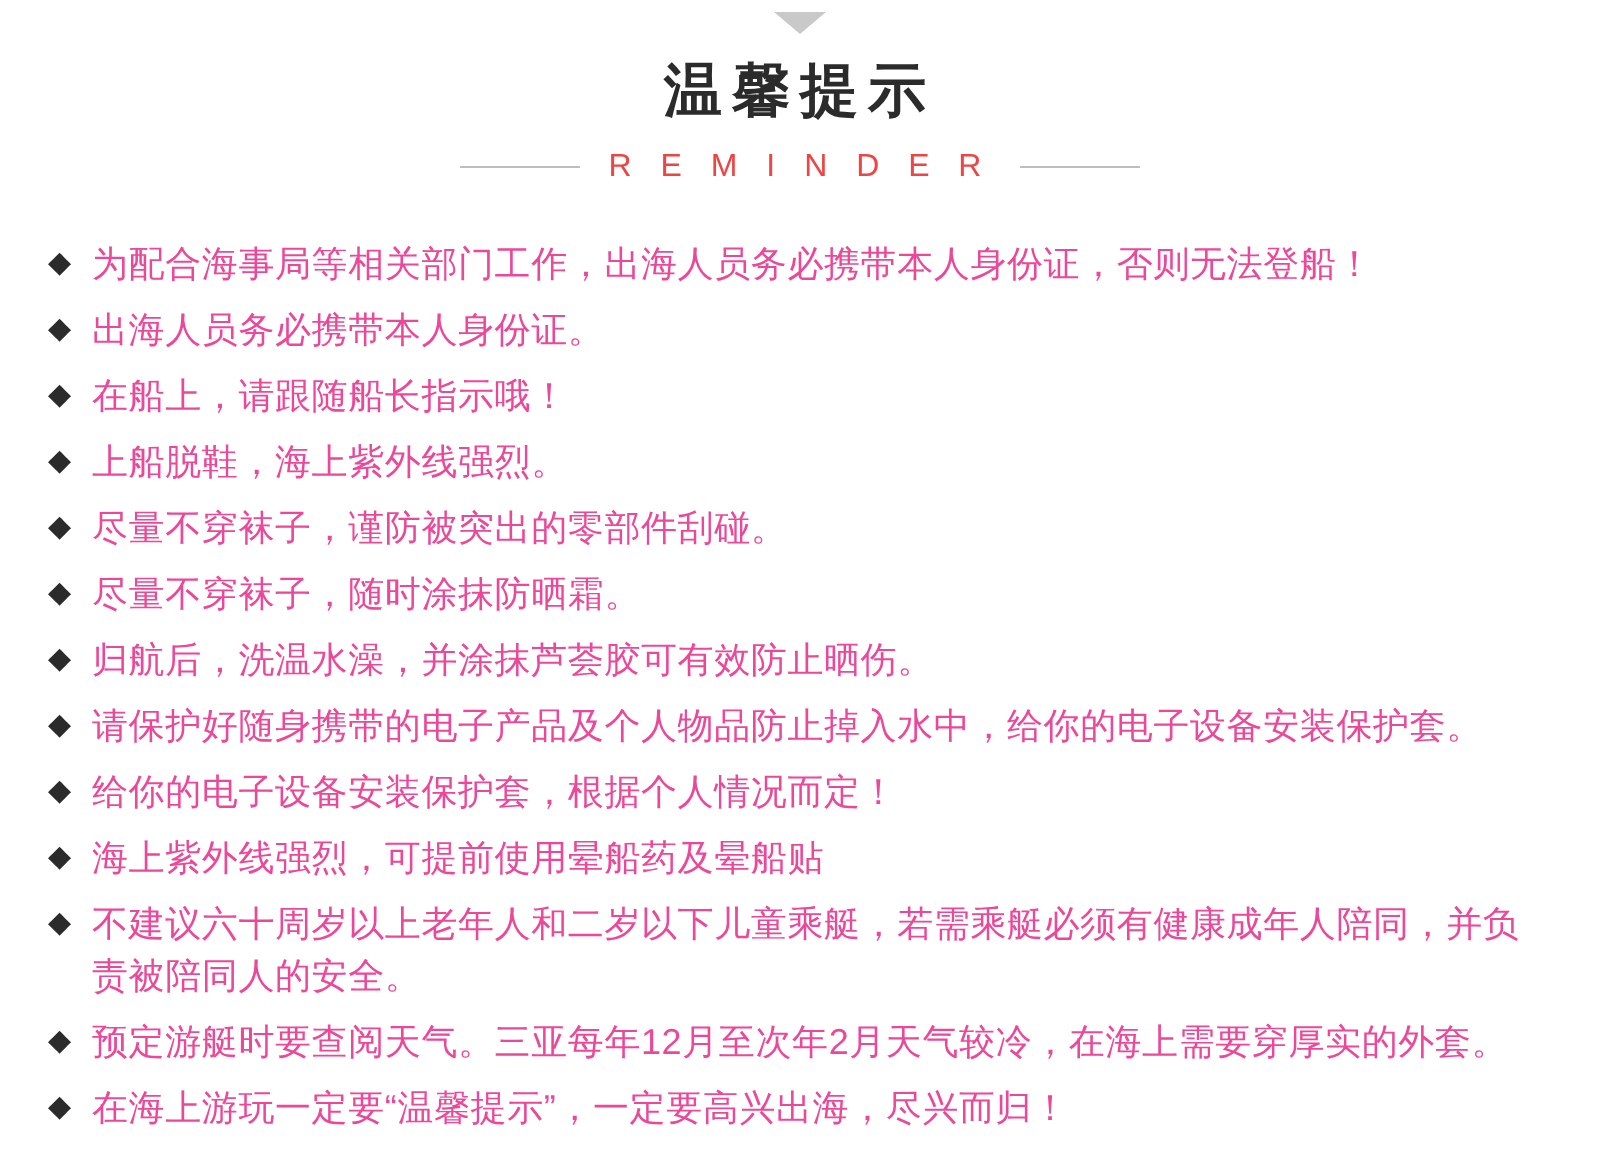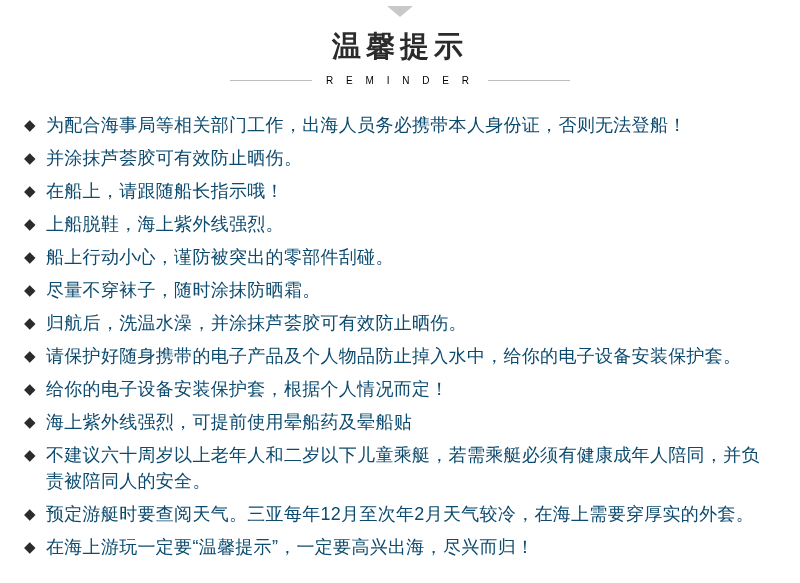--- a/index.html
+++ b/index.html
@@ -50,23 +50,23 @@
     width: 340px;
     margin: 0 auto;
     padding-top: 2px;
   }
   .rule {
     flex: 1 1 auto;
     height: 1px;
     background: #bdbdbd;
   }
   .subtitle {
-    font-size: 10px;
+    font-size: 16px;
     letter-spacing: 5px;
-    color: #000000;
+    color: #ef4444;
     padding: 0 14px;
     white-space: nowrap;
     font-family: "Liberation Sans", sans-serif;
   }
 
   
   .list {
     margin: 26px 0 0 0;
     padding: 0 34px 0 24px;
   }
@@ -81,21 +81,21 @@
     font-size: 15px;
     line-height: 26px;
     color: #2b2b2b;
     text-align: left;
     user-select: none;
   }
   .item-text {
     flex: 1 1 auto;
     font-size: 18px;
     line-height: 26px;
-    color: #0c4a6e;
+    color: #ec4899;
     letter-spacing: 0.3px;
     font-family: "Liberation Sans", sans-serif;
   }
 </style>
 </head>
 <body>
 
 <div class="page">
 
   <div class="header">
@@ -110,36 +110,36 @@
 
   <div class="list">
 
     <div class="item">
       <span class="bullet">◆</span>
       <span class="item-text">为配合海事局等相关部门工作，出海人员务必携带本人身份证，否则无法登船！</span>
     </div>
 
     <div class="item">
       <span class="bullet">◆</span>
-      <span class="item-text">并涂抹芦荟胶可有效防止晒伤。</span>
+      <span class="item-text">出海人员务必携带本人身份证。</span>
     </div>
 
     <div class="item">
       <span class="bullet">◆</span>
       <span class="item-text">在船上，请跟随船长指示哦！</span>
     </div>
 
     <div class="item">
       <span class="bullet">◆</span>
       <span class="item-text">上船脱鞋，海上紫外线强烈。</span>
     </div>
 
     <div class="item">
       <span class="bullet">◆</span>
-      <span class="item-text">船上行动小心，谨防被突出的零部件刮碰。</span>
+      <span class="item-text">尽量不穿袜子，谨防被突出的零部件刮碰。</span>
     </div>
 
     <div class="item">
       <span class="bullet">◆</span>
       <span class="item-text">尽量不穿袜子，随时涂抹防晒霜。</span>
     </div>
 
     <div class="item">
       <span class="bullet">◆</span>
       <span class="item-text">归航后，洗温水澡，并涂抹芦荟胶可有效防止晒伤。</span>

